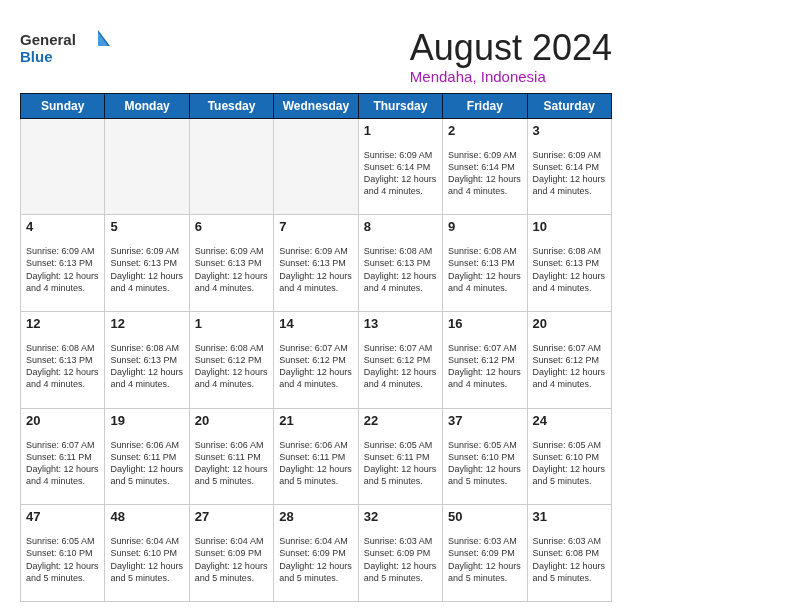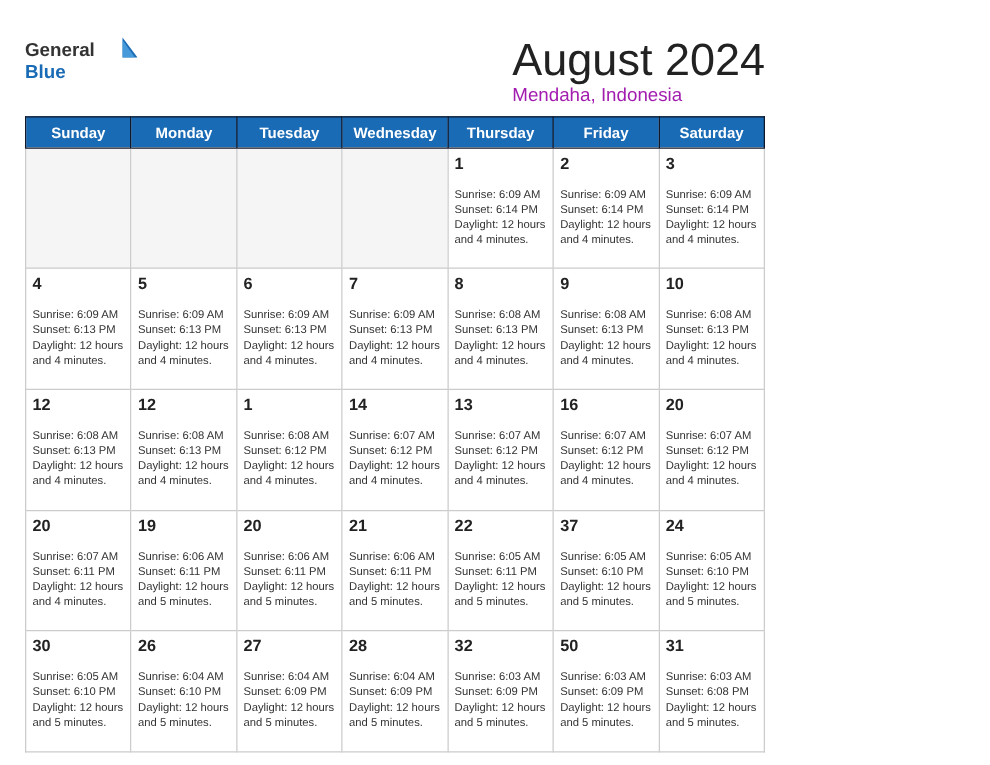--- a/index.html
+++ b/index.html
@@ -289,28 +289,28 @@
           <td>
             <span class="day-num">24</span>
             <div class="cell-text" style="white-space: pre-line;">Sunrise: 6:05 AM
 Sunset: 6:10 PM
 Daylight: 12 hours
 and 5 minutes.</div>
           </td>
         </tr>
         <tr>
           <td>
-            <span class="day-num">30</span>
+            <span class="day-num">47</span>
             <div class="cell-text" style="white-space: pre-line;">Sunrise: 6:05 AM
 Sunset: 6:10 PM
 Daylight: 12 hours
 and 5 minutes.</div>
           </td>
           <td>
-            <span class="day-num">26</span>
+            <span class="day-num">48</span>
             <div class="cell-text" style="white-space: pre-line;">Sunrise: 6:04 AM
 Sunset: 6:10 PM
 Daylight: 12 hours
 and 5 minutes.</div>
           </td>
           <td>
             <span class="day-num">27</span>
             <div class="cell-text" style="white-space: pre-line;">Sunrise: 6:04 AM
 Sunset: 6:09 PM
 Daylight: 12 hours

